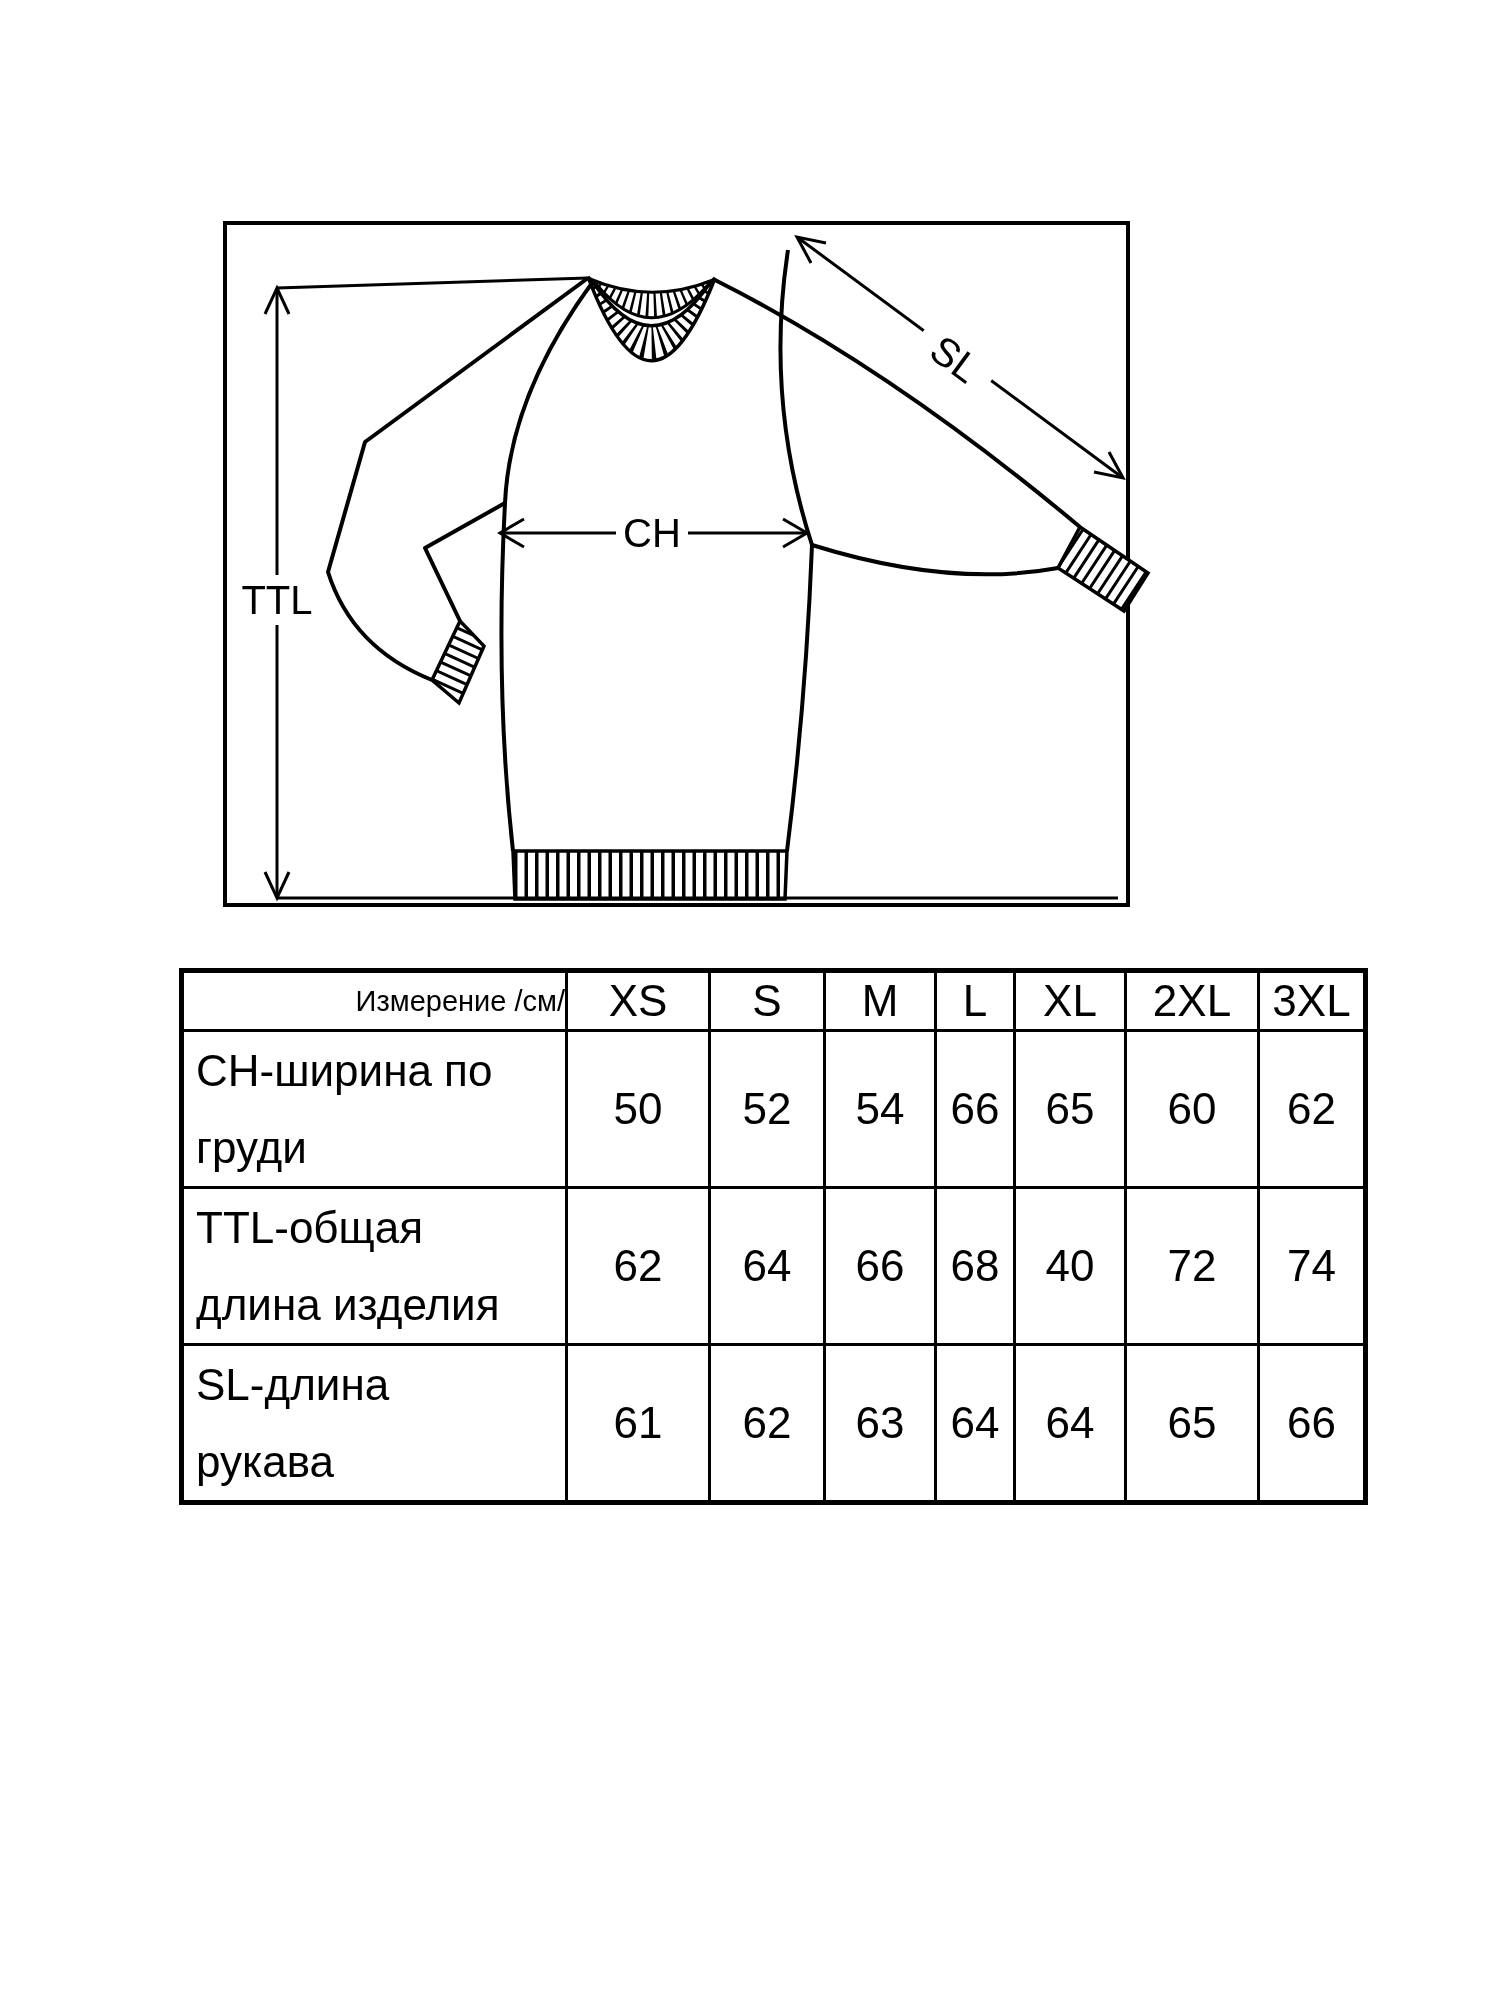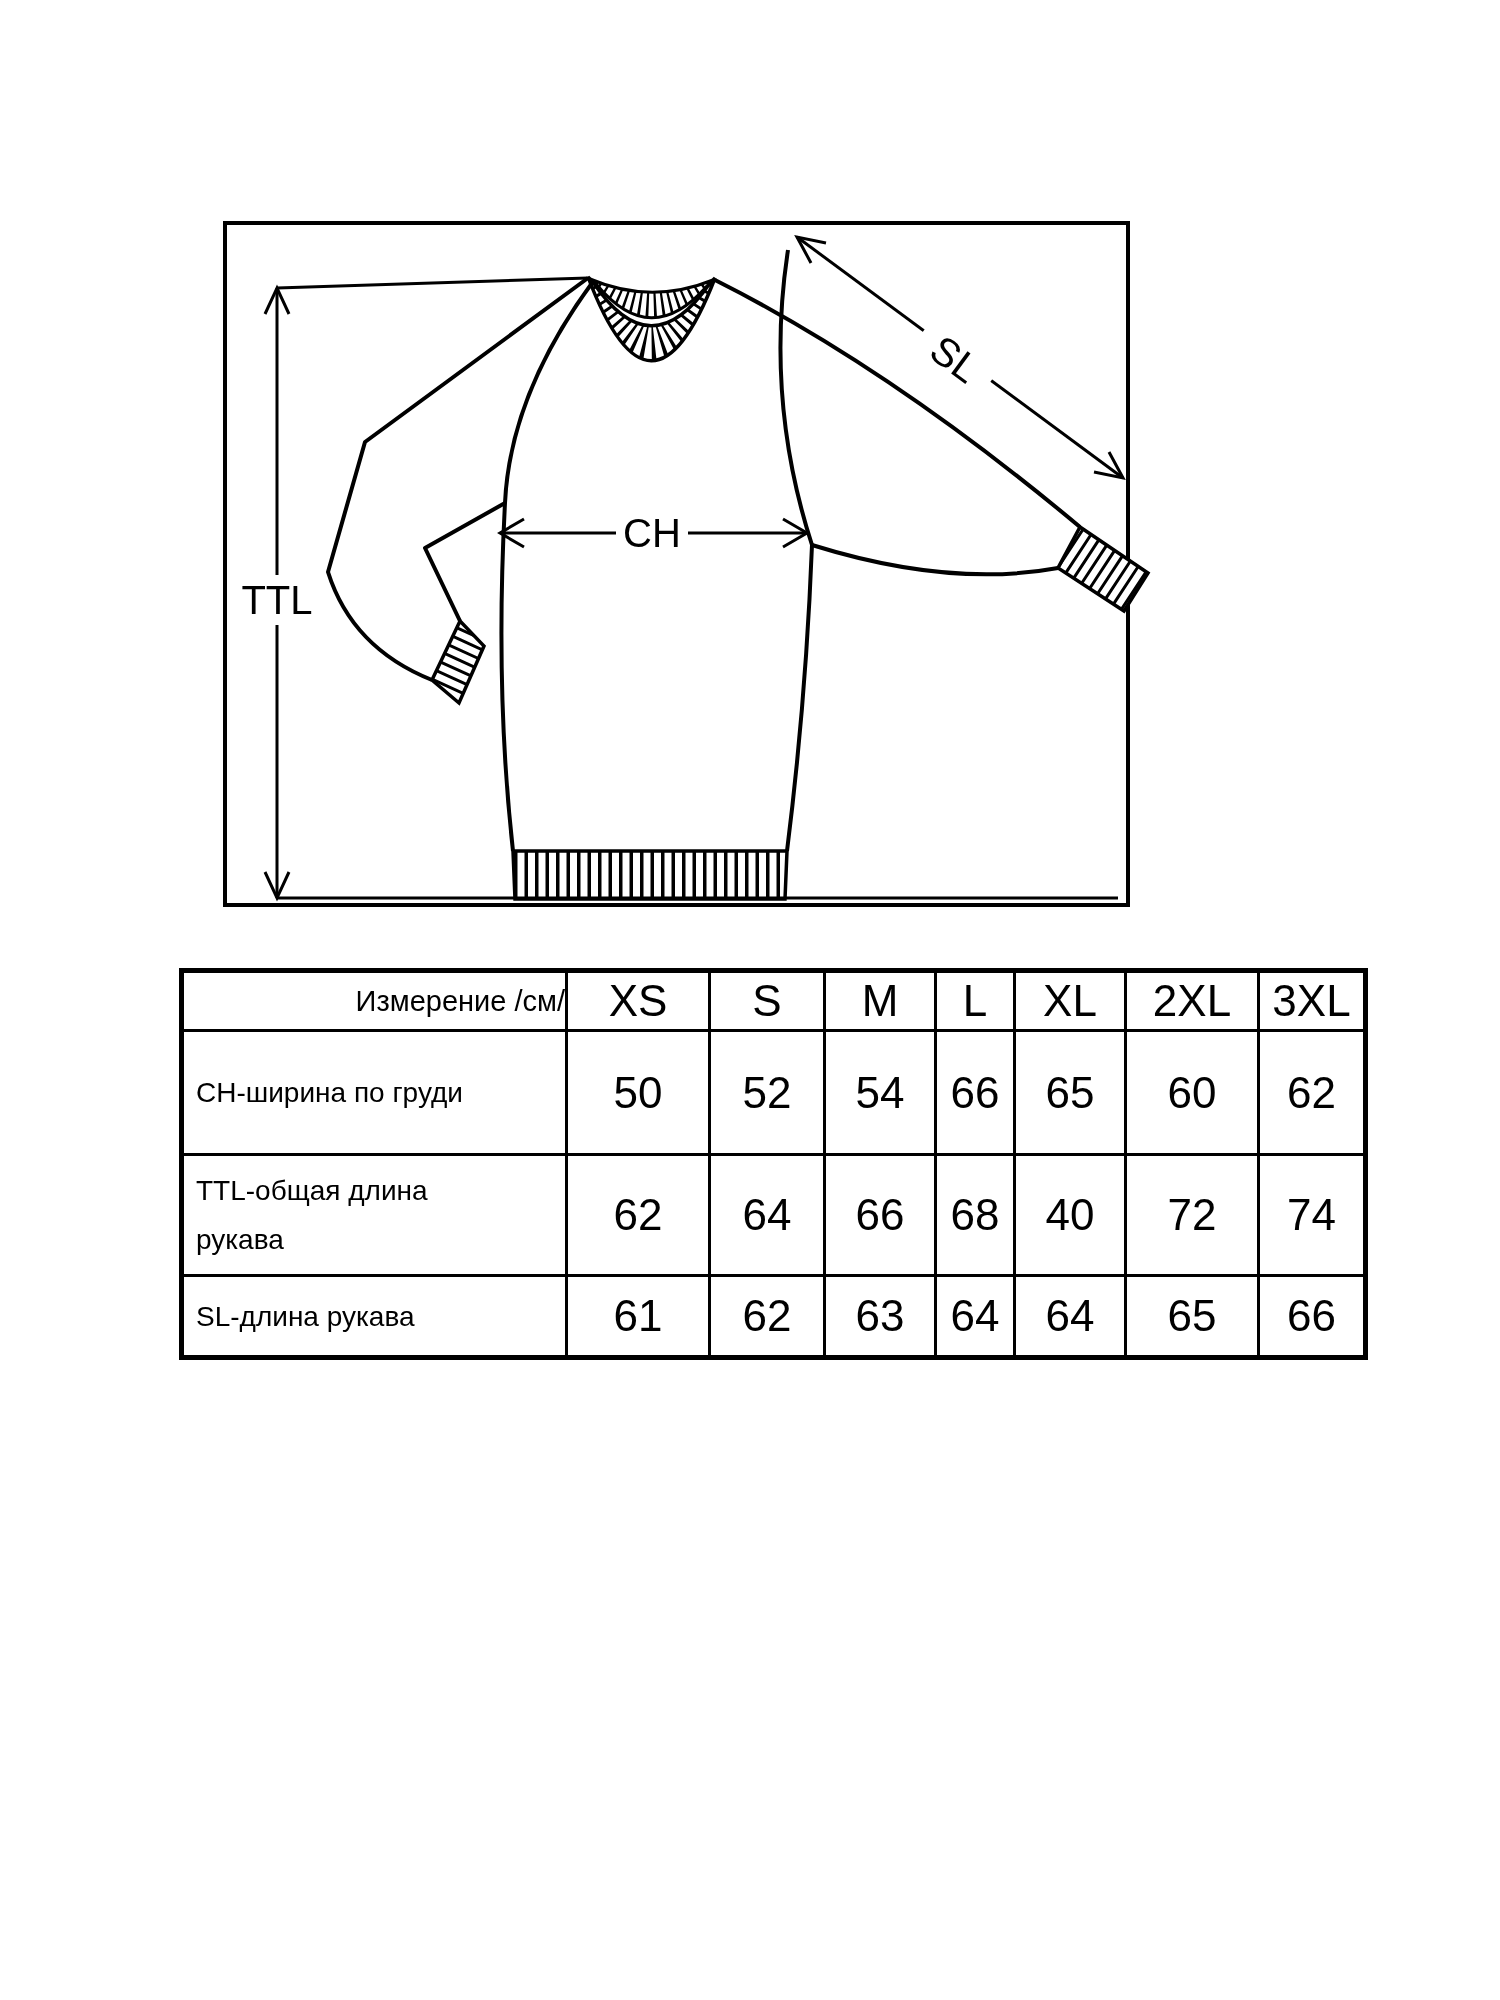--- a/index.html
+++ b/index.html
@@ -50,21 +50,21 @@
     font-size: 29px;
     text-align: right;
     padding-left: 12px !important;
   }
   .size-head {
     font-size: 44px;
     text-align: center;
     margin-left: 23px;
   }
   .row-label {
-    font-size: 28px;
+    font-size: 44px;
     text-align: left;
     line-height: 1.75;
     padding-left: 12px !important;
     padding-right: 58px !important;
   }
   .num-cell {
     font-size: 44px;
     text-align: center;
     margin-left: 41px;
   }
@@ -189,21 +189,21 @@
         <td class="row-label">CH-ширина по груди</td>
         <td class="num-cell">50</td>
         <td class="num-cell">52</td>
         <td class="num-cell">54</td>
         <td class="num-cell">66</td>
         <td class="num-cell">65</td>
         <td class="num-cell">60</td>
         <td class="num-cell">62</td>
       </tr>
       <tr class="row-ttl">
-        <td class="row-label">TTL-общая длина рукава</td>
+        <td class="row-label">TTL-общая длина изделия</td>
         <td class="num-cell">62</td>
         <td class="num-cell">64</td>
         <td class="num-cell">66</td>
         <td class="num-cell">68</td>
         <td class="num-cell">40</td>
         <td class="num-cell">72</td>
         <td class="num-cell">74</td>
       </tr>
       <tr class="row-sl">
         <td class="row-label">SL-длина рукава</td>

